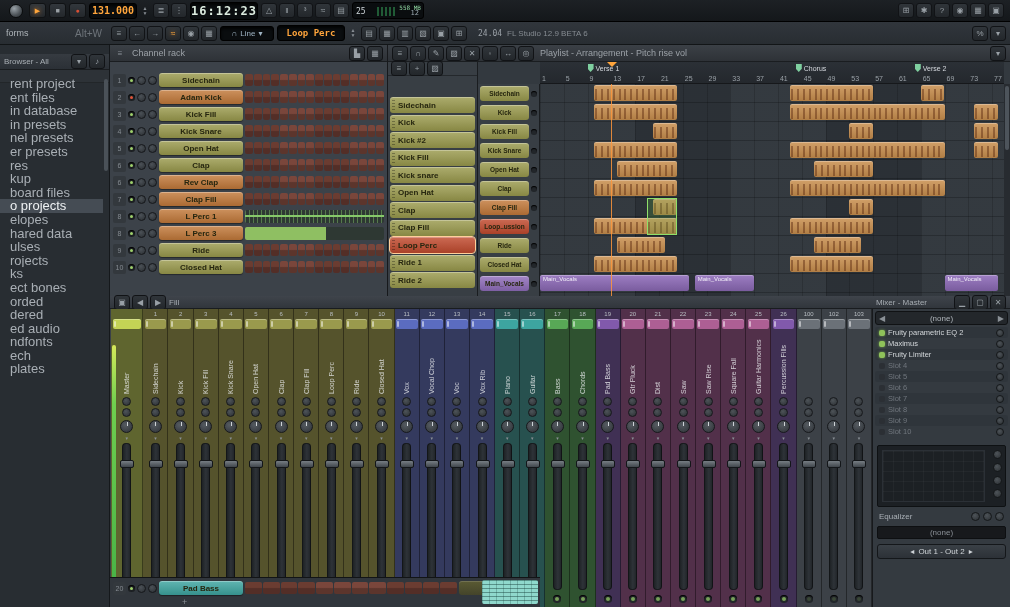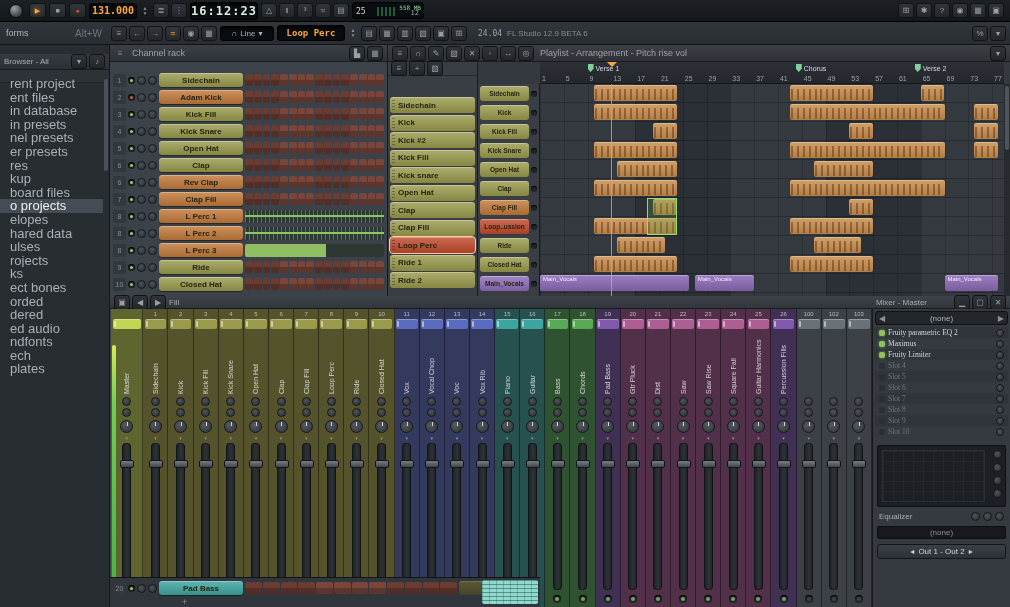--- a/index.html
+++ b/index.html
@@ -133,21 +133,21 @@
 .strip .mled::after{content:"";position:absolute;inset:2px;border-radius:50%;background:#94c96a;opacity:.75;}
 .strip.dim .mled::after{opacity:.2;}
 .strip.dim .vname{opacity:.35;}
 .strip .meter{position:absolute;left:1px;top:36px;bottom:26px;width:4px;background:linear-gradient(#d6e85a,#6fcf4f 25%,#49b447);border-radius:2px;}
 .up-arrow{position:absolute;left:8px;bottom:6px;color:#8fe06a;font-size:8px;z-index:3;}
 
 
 .fx{position:absolute;right:0;top:13px;width:138px;bottom:0;background:#343a40;border-left:1px solid #17191c;display:flex;flex-direction:column;}
 .fx-sel{height:14px;display:flex;align-items:center;gap:2px;margin:2px 2px 2px;background:#23272b;border:1px solid #101214;border-radius:3px;padding:0 3px;font-size:8px;color:#8a9096;}
 .fx-sel .nm{flex:1;text-align:center;color:#aeb4ba;}
-.fx-slot{height:11px;display:flex;align-items:center;gap:3px;padding:0 4px;margin:0 2px;border-radius:2px;font-family:Liberation Serif, serif;}
+.fx-slot{height:11px;display:flex;align-items:center;gap:3px;padding:0 4px;margin:0 2px;border-radius:2px;}
 .fx-slot:nth-child(odd){background:rgba(0,0,0,.08);}
 .fx-slot .sl{width:6px;height:6px;border-radius:2px;background:#8fc25a;box-shadow:0 0 3px rgba(140,200,80,.7);flex:none;}
 .fx-slot.off .sl{background:#2b2f34;box-shadow:none;}
 .fx-slot .nm{flex:1;font-size:7.5px;color:#d3d7da;white-space:nowrap;overflow:hidden;}
 .fx-slot.off .nm{color:#70767d;}
 .fx-slot .mk{width:8px;height:8px;border-radius:50%;background:radial-gradient(circle at 40% 35%,#4d5358,#2b2f33);border:1px solid #15181a;flex:none;}
 .fx-disp{margin:8px 4px 2px;height:62px;background:#1c2024;border:1px solid #0e1113;border-radius:2px;position:relative;}
 .fx-disp .inner{position:absolute;inset:4px 20px 4px 4px;border:1px solid #2b3036;background:
   repeating-linear-gradient(90deg,rgba(255,255,255,.03) 0 1px,transparent 1px 10px),
   repeating-linear-gradient(rgba(255,255,255,.03) 0 1px,transparent 1px 10px);}
@@ -513,30 +513,20 @@
           <div class="ch-btn" style="background: linear-gradient(rgba(255, 255, 255, 0.18), rgba(0, 0, 0, 0.12)) rgb(194, 121, 58);">L Perc 1</div>
           <div class="ch-steps">
             <div class="wavebar"></div>
           </div>
         </div>
         <div class="ch-row">
           <div class="ch-num">8</div>
           <div class="led"></div>
           <div class="knob"></div>
           <div class="knob"></div>
-          <div class="ch-btn" style="background: linear-gradient(rgba(255, 255, 255, 0.18), rgba(0, 0, 0, 0.12)) rgb(194, 121, 58);">L Perc 2</div>
-          <div class="ch-steps">
-            <div class="wavebar"></div>
-          </div>
-        </div>
-        <div class="ch-row">
-          <div class="ch-num">8</div>
-          <div class="led"></div>
-          <div class="knob"></div>
-          <div class="knob"></div>
           <div class="ch-btn" style="background: linear-gradient(rgba(255, 255, 255, 0.18), rgba(0, 0, 0, 0.12)) rgb(194, 121, 58);">L Perc 3</div>
           <div class="ch-steps">
             <div class="blockfill"></div>
           </div>
         </div>
         <div class="ch-row">
           <div class="ch-num">9</div>
           <div class="led"></div>
           <div class="knob"></div>
           <div class="knob"></div>

